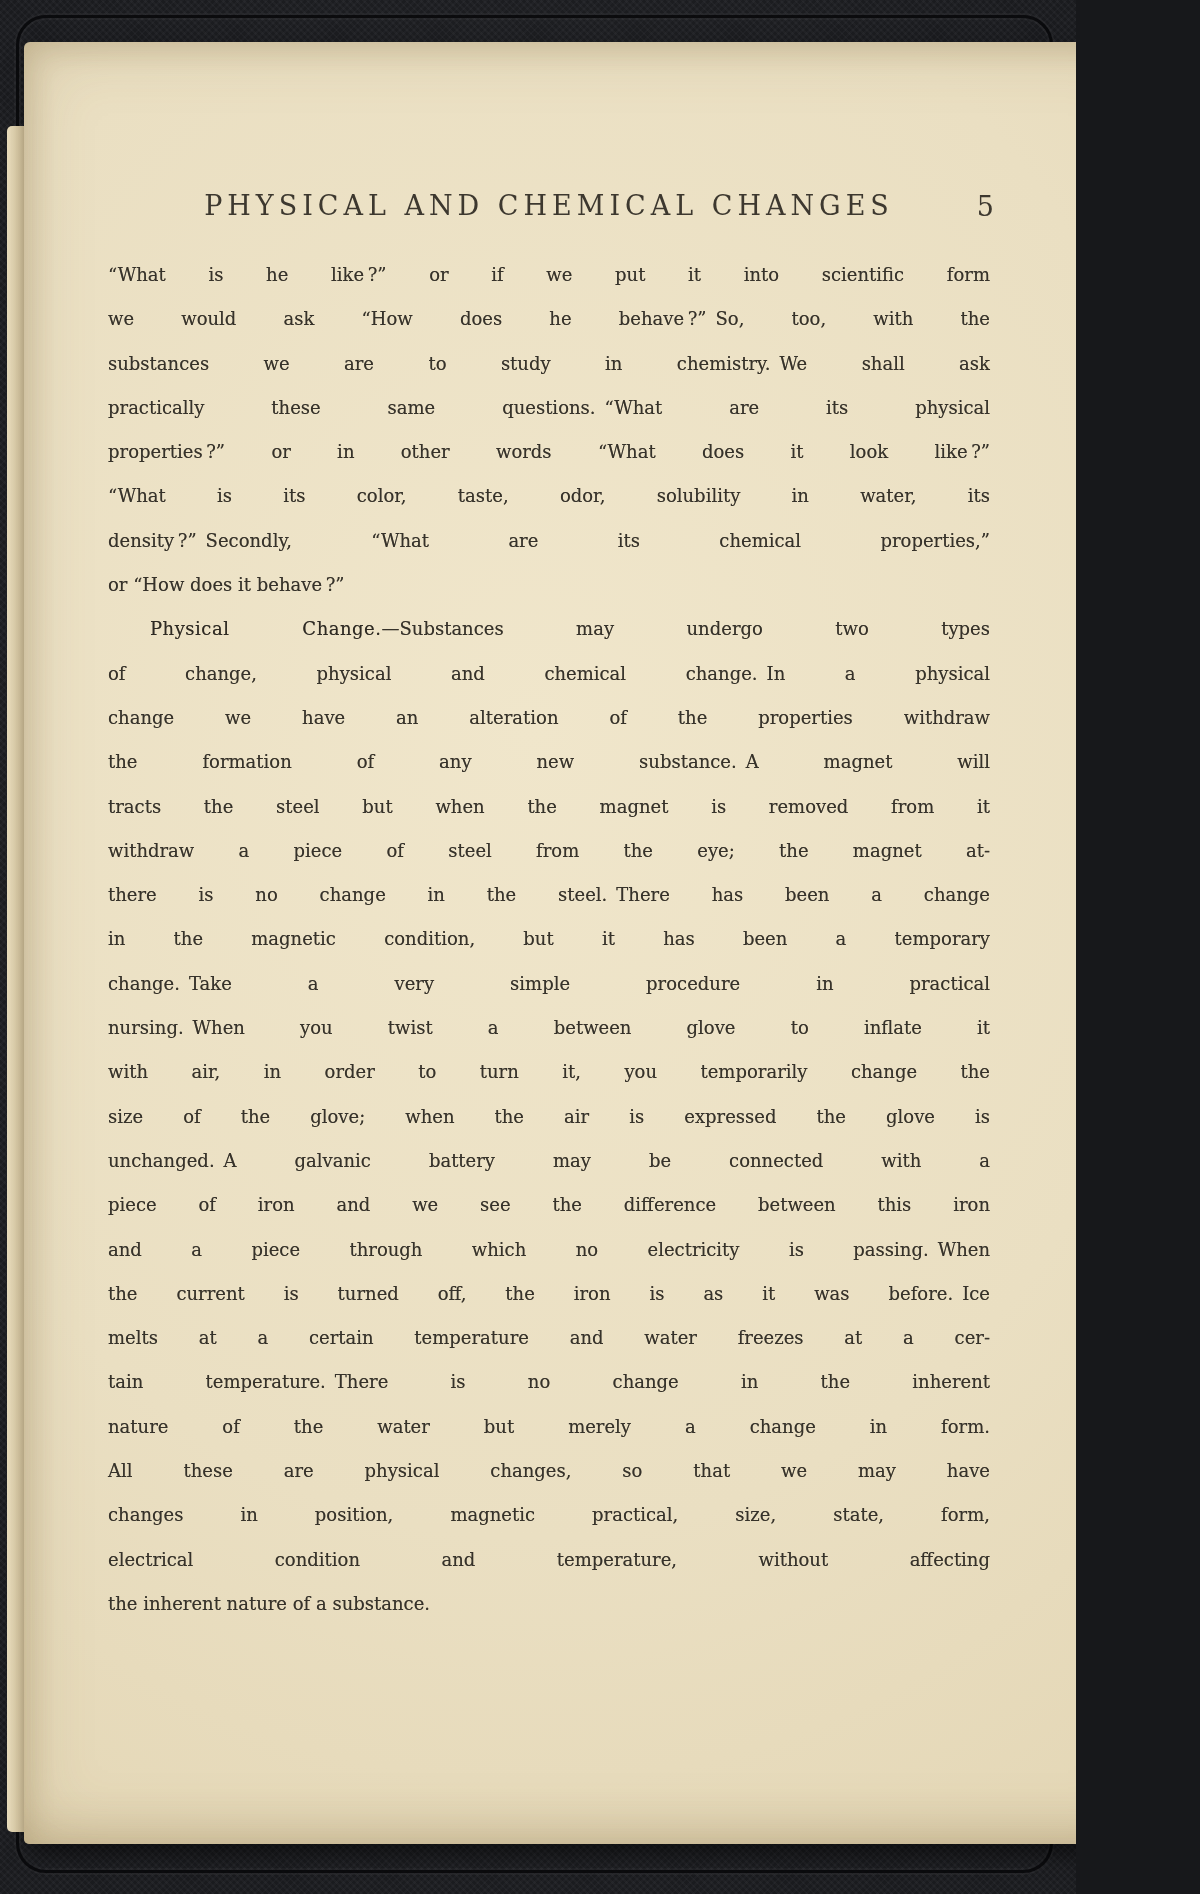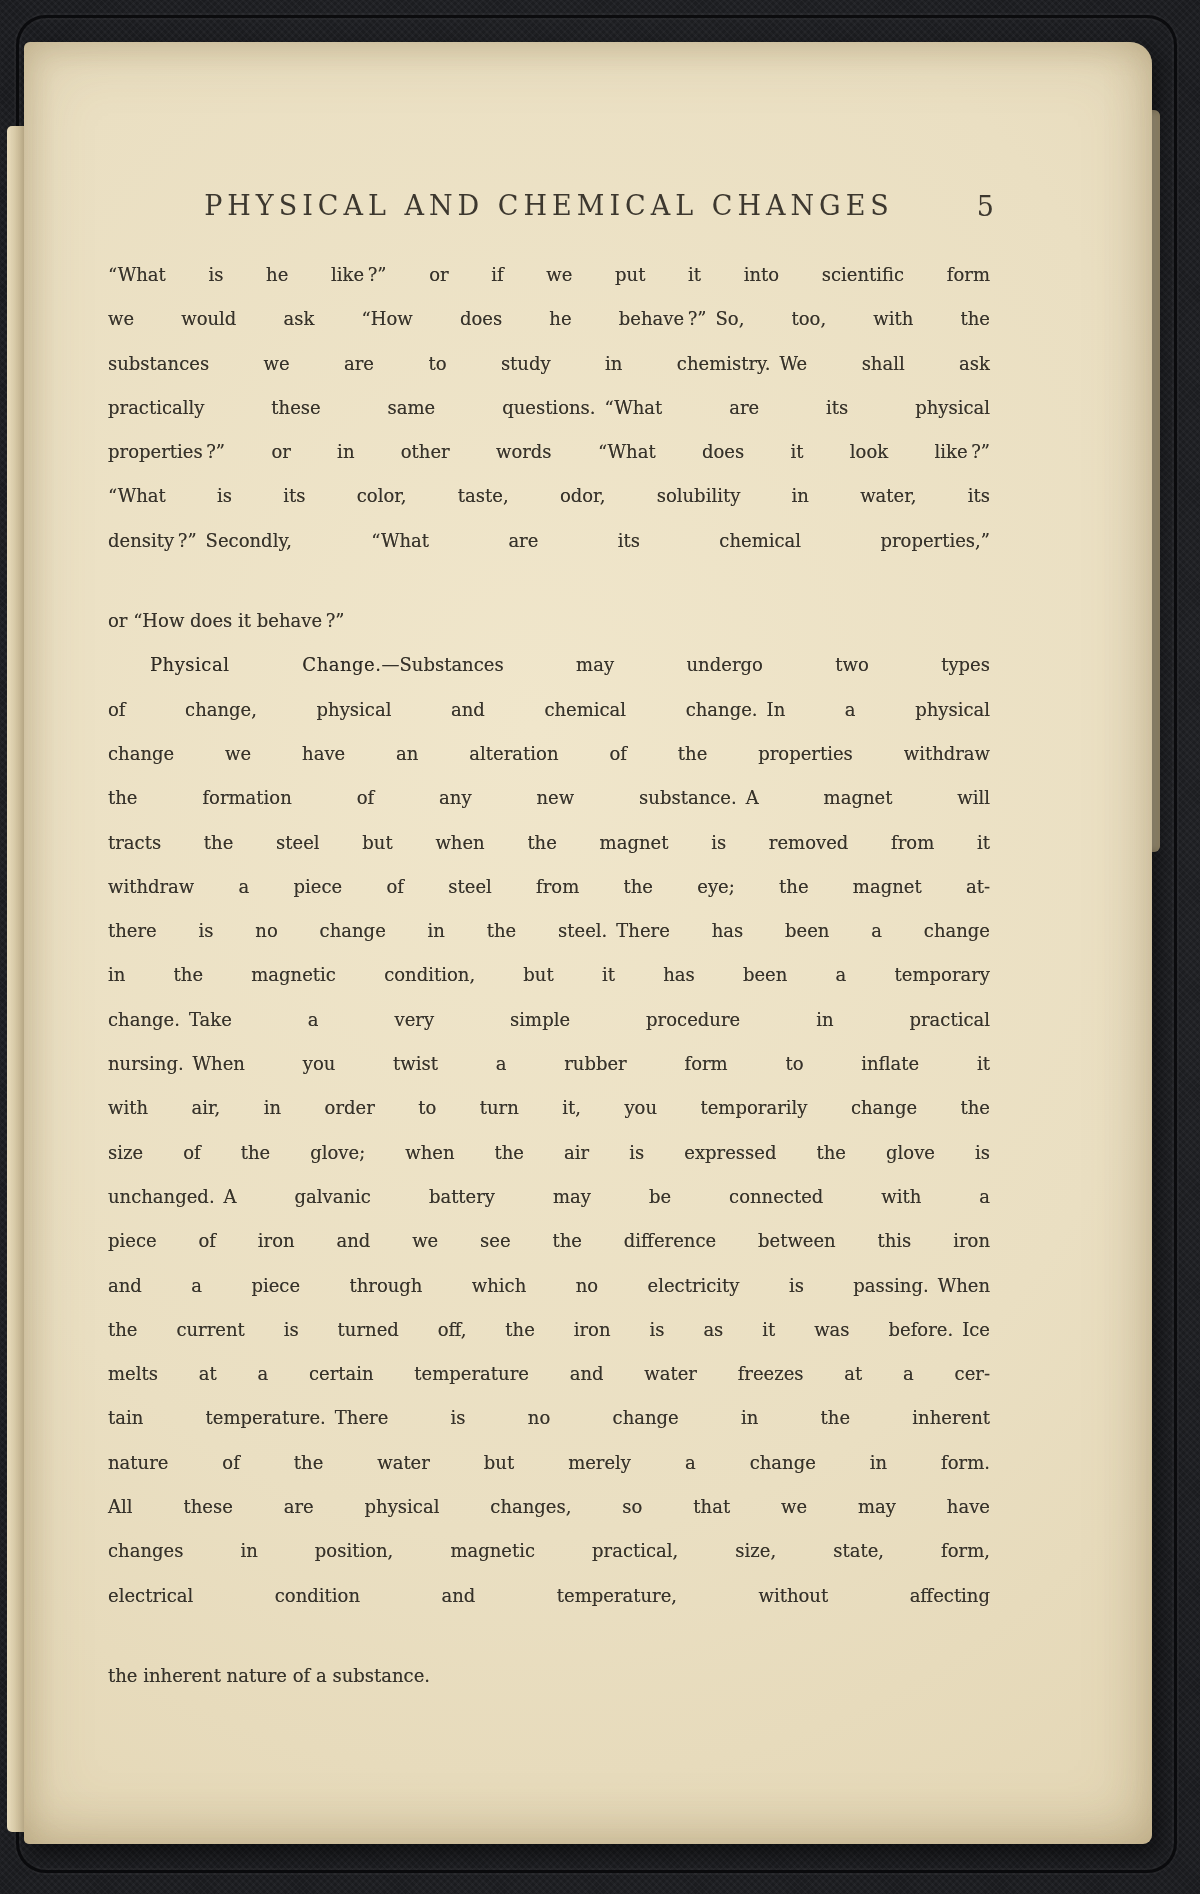--- a/index.html
+++ b/index.html
@@ -2,21 +2,21 @@
 <html><head>
 <meta charset="utf-8">
 <style>
   * { margin:0; padding:0; box-sizing:border-box; }
   html,body { width:1200px; height:1894px; }
   body{
     font-family:"DejaVu Serif", serif;
     background:#17181b;
   }
   .scene{
-    position:relative; width:1200px; height:1894px; overflow:hidden;
+    position:relative; width:1076px; height:1894px; overflow:hidden;
     background:
       radial-gradient(120% 100% at 50% 45%, rgba(255,255,255,0.045) 0%, rgba(255,255,255,0.0) 60%),
       repeating-linear-gradient(45deg, rgba(255,255,255,0.028) 0 2px, rgba(0,0,0,0.0) 2px 5px),
       repeating-linear-gradient(-45deg, rgba(255,255,255,0.02) 0 2px, rgba(0,0,0,0.05) 2px 5px),
       #1b1c20;
   }
   
   .cover-ridge{
     position:absolute; left:16px; top:15px; right:23px; bottom:21px;
     border:3px solid rgba(8,8,10,0.85);
@@ -60,21 +60,21 @@
     letter-spacing:0;
   }
   .body-text{
     margin-top:26px;
     font-size:18px;
     line-height:44.3px;
     color:#36322a;
     text-shadow:0 0 0.5px rgba(54,50,42,0.55);
   }
   .line{ text-align:justify; text-align-last:justify; }
-  .line.last{ text-align-last:left;margin-top:36px; }
+  .line.last{ text-align-last:left; }
   .paragraph.indent .line:first-child{ text-indent:42px; }
   .lead{ font-weight:400; color:#2e2a23; letter-spacing:0.5px; }
 </style>
 </head>
 <body>
 
 <div class="scene">
   <div class="cover-ridge"></div>
   <div class="page-stack"></div>
   <div class="page-stack-tr"></div>
@@ -99,21 +99,21 @@
           <div class="paragraph indent">
             <div class="line"><b class="lead">Physical Change.</b>—Substances may undergo two types</div>
             <div class="line">of change, physical and chemical change. In a physical</div>
             <div class="line">change we have an alteration of the properties withdraw</div>
             <div class="line">the formation of any new substance. A magnet will</div>
             <div class="line">tracts the steel but when the magnet is removed from it</div>
             <div class="line">withdraw a piece of steel from the eye; the magnet at-</div>
             <div class="line">there is no change in the steel. There has been a change</div>
             <div class="line">in the magnetic condition, but it has been a temporary</div>
             <div class="line">change. Take a very simple procedure in practical</div>
-            <div class="line">nursing. When you twist a rubber form to inflate it</div>
+            <div class="line">nursing. When you twist a between glove to inflate it</div>
             <div class="line">with air, in order to turn it, you temporarily change the</div>
             <div class="line">size of the glove; when the air is expressed the glove is</div>
             <div class="line">unchanged. A galvanic battery may be connected with a</div>
             <div class="line">piece of iron and we see the difference between this iron</div>
             <div class="line">and a piece through which no electricity is passing. When</div>
             <div class="line">the current is turned off, the iron is as it was before. Ice</div>
             <div class="line">melts at a certain temperature and water freezes at a cer-</div>
             <div class="line">tain temperature. There is no change in the inherent</div>
             <div class="line">nature of the water but merely a change in form.</div>
             <div class="line">All these are physical changes, so that we may have</div>

